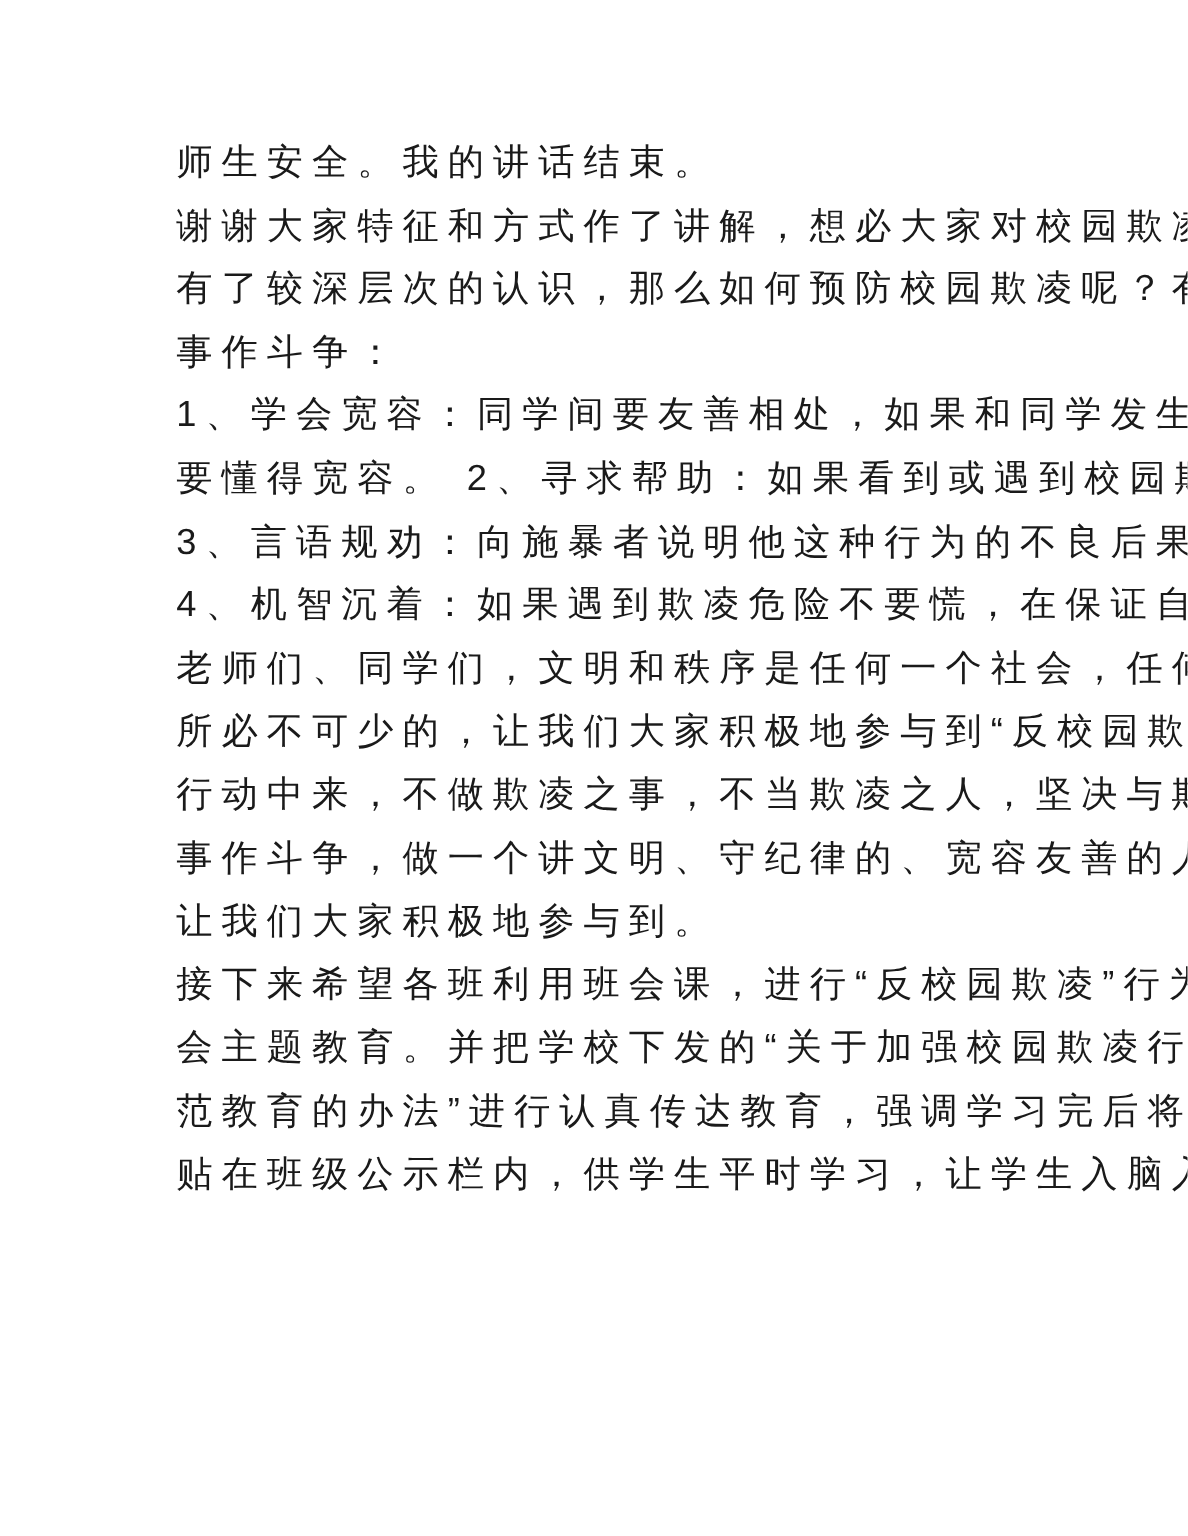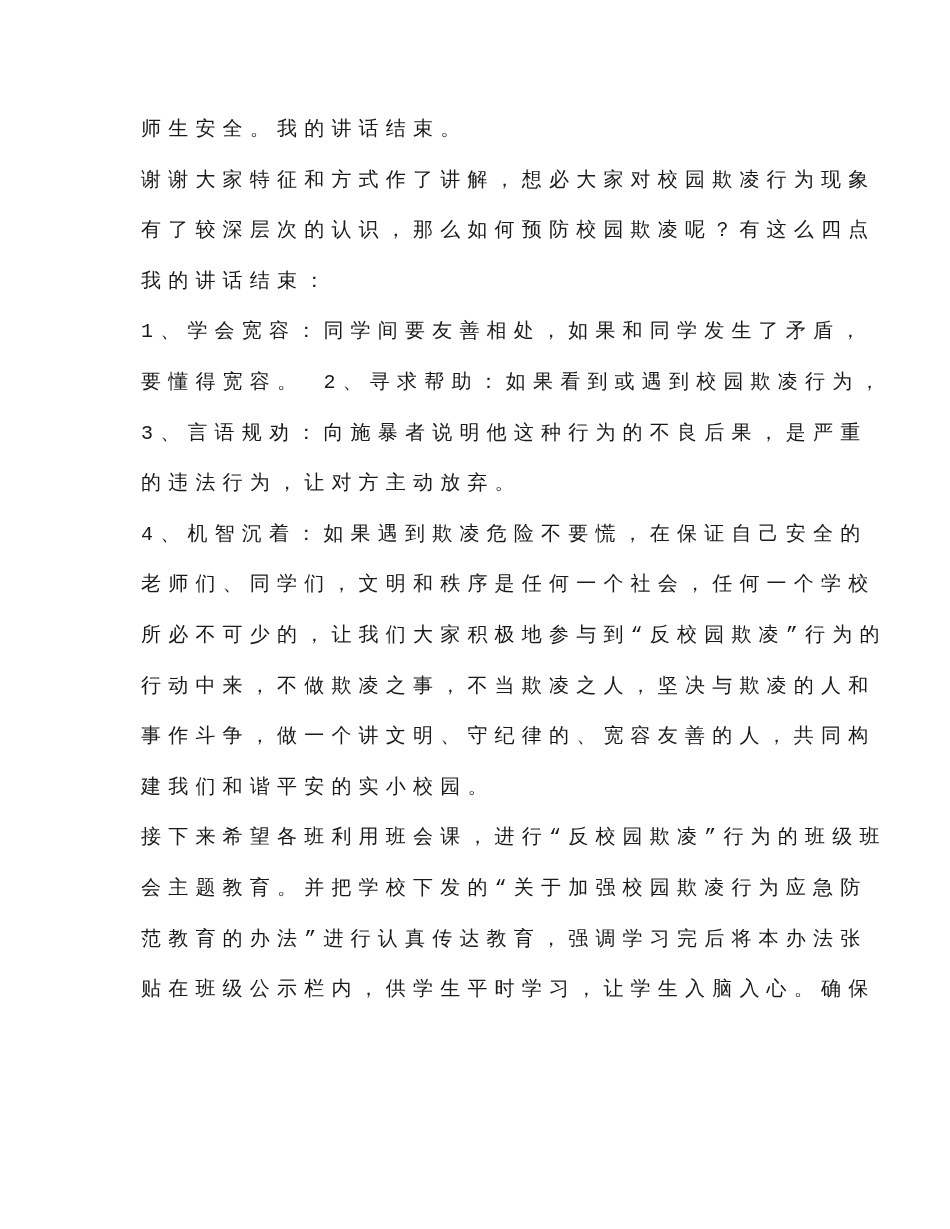--- a/index.html
+++ b/index.html
@@ -23,44 +23,43 @@
     }
     .content {
       position: absolute;
       left: 141px;
       top: 112px;
       width: 690px;
     }
     .line {
       height: 50.6px;
       line-height: 36px;
-      font-family: Liberation Mono, monospace;
-      font-size: 20px;
+      font-family: Liberation Sans, sans-serif;
+      font-size: 29px;
       color: #1a1a1a;
       white-space: nowrap;
       letter-spacing: 7.2px;
     }
   </style>
 </head>
 <body>
 
 <div class="page">
   <div class="content">
     <div class="line">师生安全。我的讲话结束。</div>
     <div class="line">谢谢大家特征和方式作了讲解，想必大家对校园欺凌行为现象</div>
     <div class="line">有了较深层次的认识，那么如何预防校园欺凌呢？有这么四点</div>
-    <div class="line">我的讲话结束：</div>
+    <div class="line">事作斗争：</div>
     <div class="line">1、学会宽容：同学间要友善相处，如果和同学发生了矛盾，</div>
     <div class="line">要懂得宽容。 2、寻求帮助：如果看到或遇到校园欺凌行为，</div>
     <div class="line">3、言语规劝：向施暴者说明他这种行为的不良后果，是严重</div>
-    <div class="line">的违法行为，让对方主动放弃。</div>
     <div class="line">4、机智沉着：如果遇到欺凌危险不要慌，在保证自己安全的</div>
     <div class="line">老师们、同学们，文明和秩序是任何一个社会，任何一个学校</div>
     <div class="line">所必不可少的，让我们大家积极地参与到“反校园欺凌”行为的</div>
     <div class="line">行动中来，不做欺凌之事，不当欺凌之人，坚决与欺凌的人和</div>
     <div class="line">事作斗争，做一个讲文明、守纪律的、宽容友善的人，共同构</div>
-    <div class="line">建我们和谐平安的实小校园。</div>
+    <div class="line">让我们大家积极地参与到。</div>
     <div class="line">接下来希望各班利用班会课，进行“反校园欺凌”行为的班级班</div>
     <div class="line">会主题教育。并把学校下发的“关于加强校园欺凌行为应急防</div>
     <div class="line">范教育的办法”进行认真传达教育，强调学习完后将本办法张</div>
     <div class="line">贴在班级公示栏内，供学生平时学习，让学生入脑入心。确保</div>
   </div>
 </div>
 
 </body></html>

